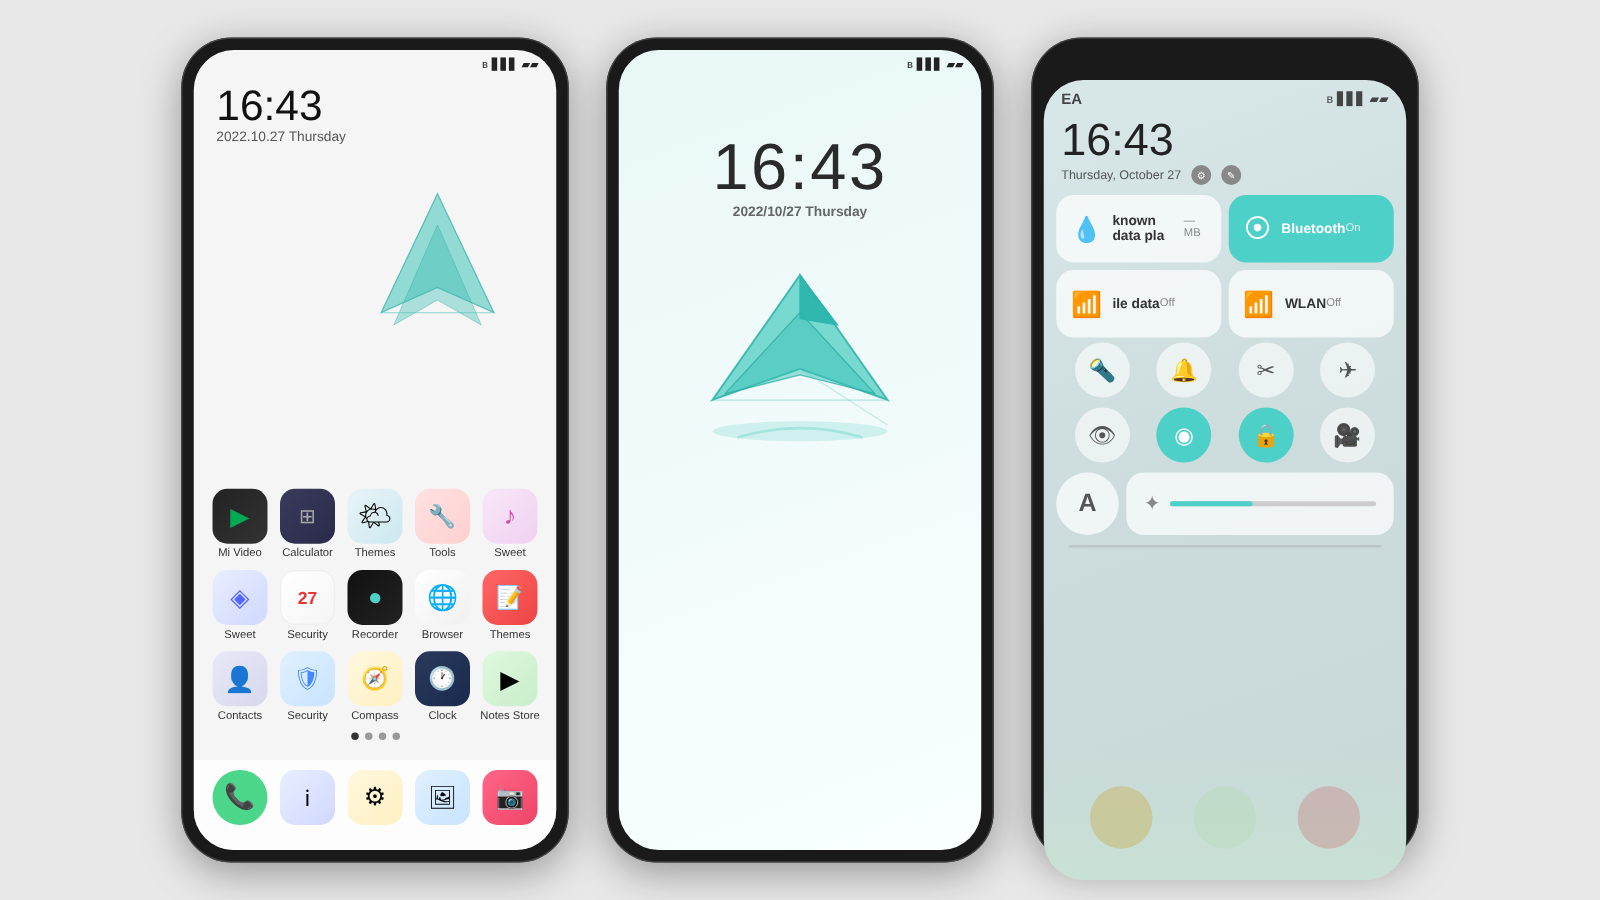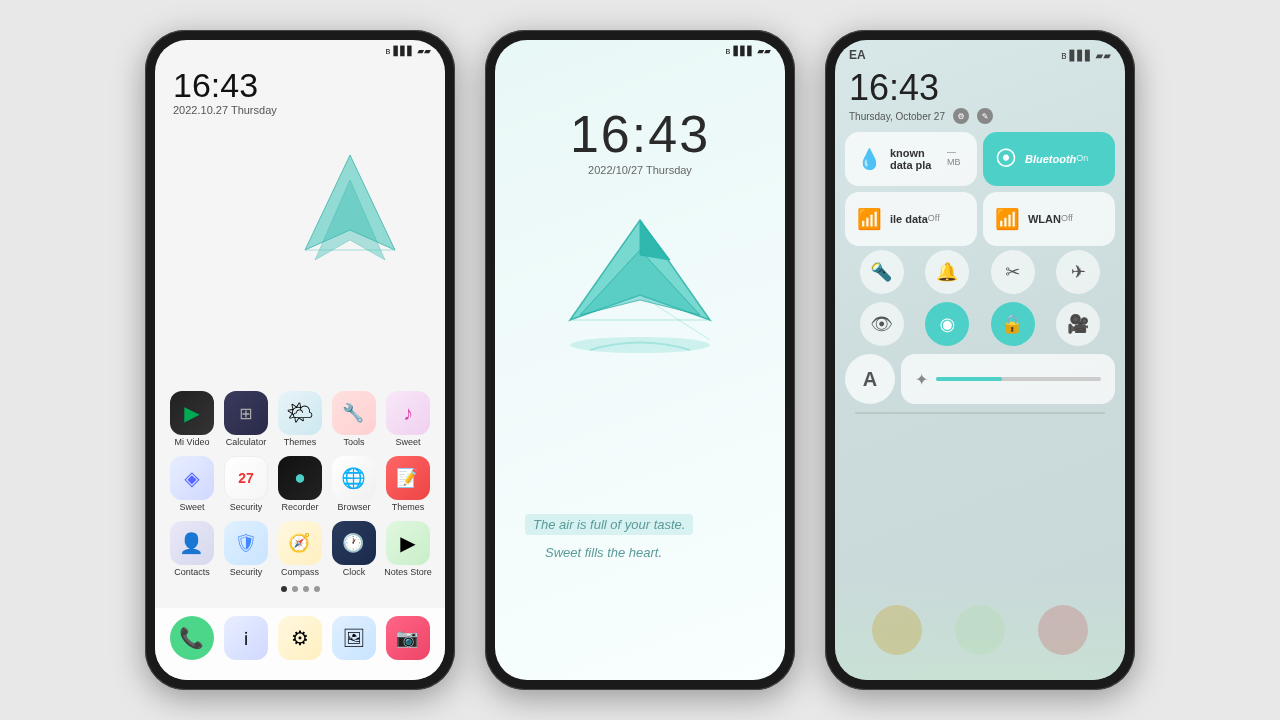--- a/index.html
+++ b/index.html
@@ -159,20 +159,21 @@
       font-size: 52px;
       font-weight: 200;
       color: #2a2a2a;
       letter-spacing: 2px;
       line-height: 1;
     }
     .lock-date {
       font-size: 11px;
       color: #666;
       margin-top: 4px;
+      font-weight: bold;
     }
     .lock-decoration {
       position: absolute;
       top: 160px;
       left: 50%;
       transform: translateX(-50%);
       width: 180px;
       height: 200px;
     }
     .lock-text {
@@ -195,20 +196,21 @@
       font-size: 13px;
       color: #5a9a9a;
       font-style: italic;
       display: block;
       margin-left: 20px;
     }
 
     
     .phone3-screen {
       background: linear-gradient(160deg, #d8e8e8 0%, #ccdcdc 50%, #c8d8d8 100%);
+      margin-top: 24px;
     }
     .cc-header {
       display: flex;
       justify-content: space-between;
       align-items: center;
       padding: 8px 14px 4px;
     }
     .cc-ea { font-size: 12px; color: #444; font-weight: 600; }
     .cc-time-area {
       padding: 4px 14px 8px;
@@ -249,21 +251,21 @@
       gap: 8px;
       min-height: 54px;
     }
     .cc-tile.active {
       background: #4dd0c8;
     }
     .cc-tile-icon { font-size: 20px; color: #555; }
     .cc-tile.active .cc-tile-icon { color: white; }
     .cc-tile-info { display: flex; flex-direction: row; justify-content: flex-end; }
     .cc-tile-label { font-size: 11px; font-weight: 600; color: #333; }
-    .cc-tile.active .cc-tile-label { color: white; font-style: italic; }
+    .cc-tile.active .cc-tile-label { color: white; }
     .cc-tile-sub { font-size: 9px; color: #888; }
     .cc-tile.active .cc-tile-sub { color: rgba(255,255,255,0.8); }
 
     
     .cc-icon-row {
       display: flex;
       justify-content: space-around;
       padding: 4px 14px;
     }
     .cc-icon-btn {
@@ -547,26 +549,20 @@
 
         <line x1="20" y1="120" x2="160" y2="120" stroke="rgba(80,200,190,0.4)" stroke-width="1"></line>
         <line x1="90" y1="95" x2="160" y2="140" stroke="rgba(80,200,190,0.3)" stroke-width="1"></line>
 
         <ellipse cx="90" cy="145" rx="70" ry="8" fill="rgba(100,210,200,0.25)"></ellipse>
 
         <path d="M40 150 Q90 135 140 150" fill="none" stroke="rgba(100,210,200,0.4)" stroke-width="2"></path>
       </svg>
     </div>
 
-    <div class="lock-text">
-      <div style="display:flex;flex-direction:column;align-items:flex-start;gap:5px">
-        <span class="lock-text-line1">The air is full of your taste.</span>
-        <span class="lock-text-line2">Sweet fills the heart.</span>
-      </div>
-    </div>
   </div>
 </div>
 
 <div class="phone">
   <div class="phone-screen phone3-screen">
 
     <div class="cc-header">
       <span class="cc-ea">EA</span>
       <div class="status-icons">
         <span style="font-size:10px;color:#444">ʙ</span>

